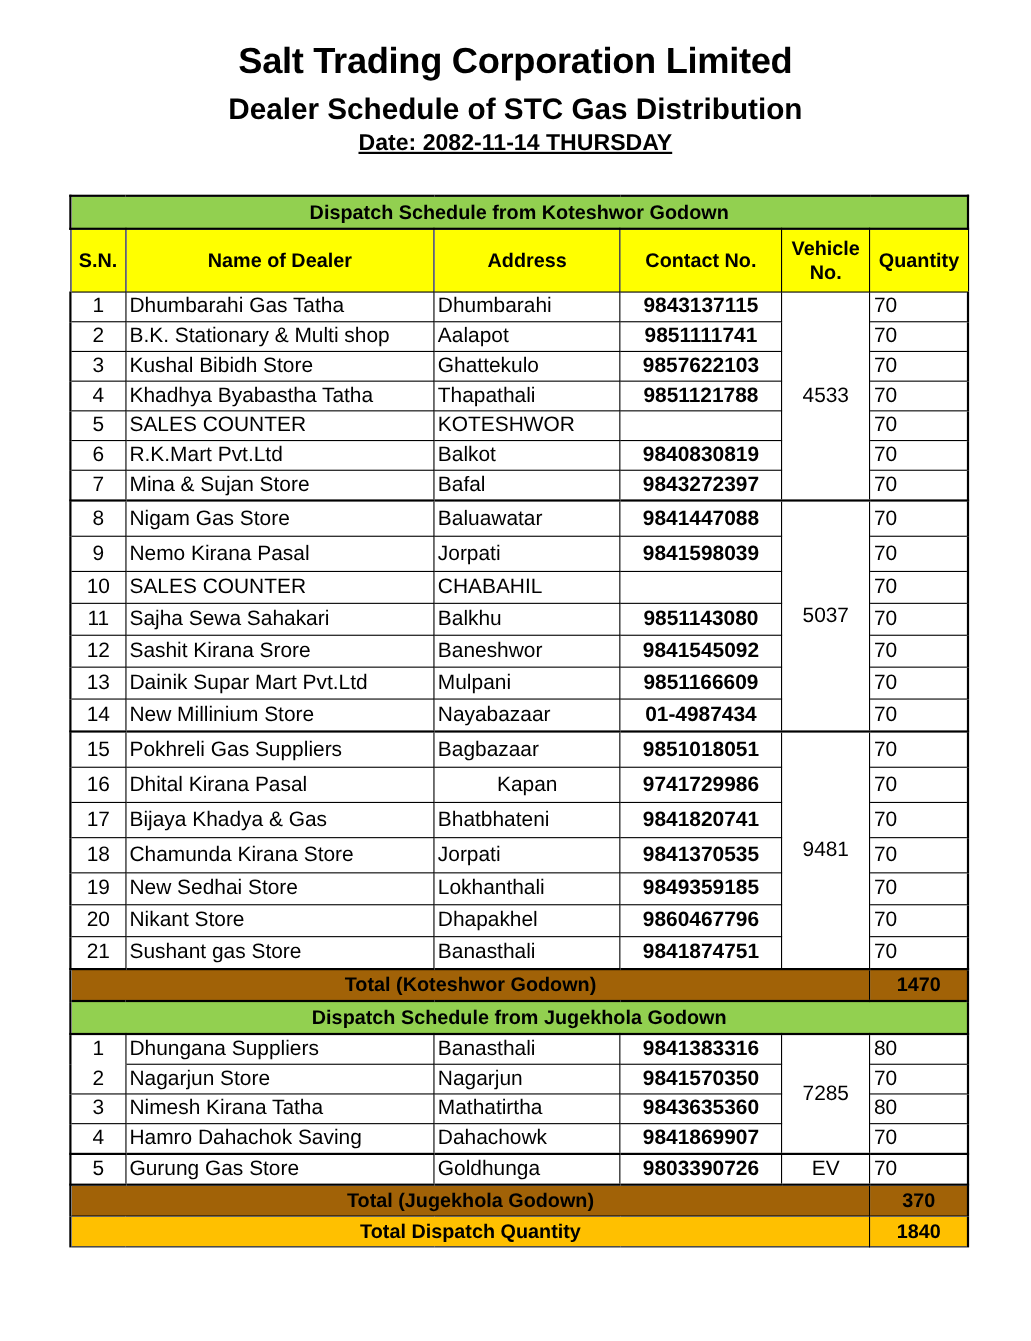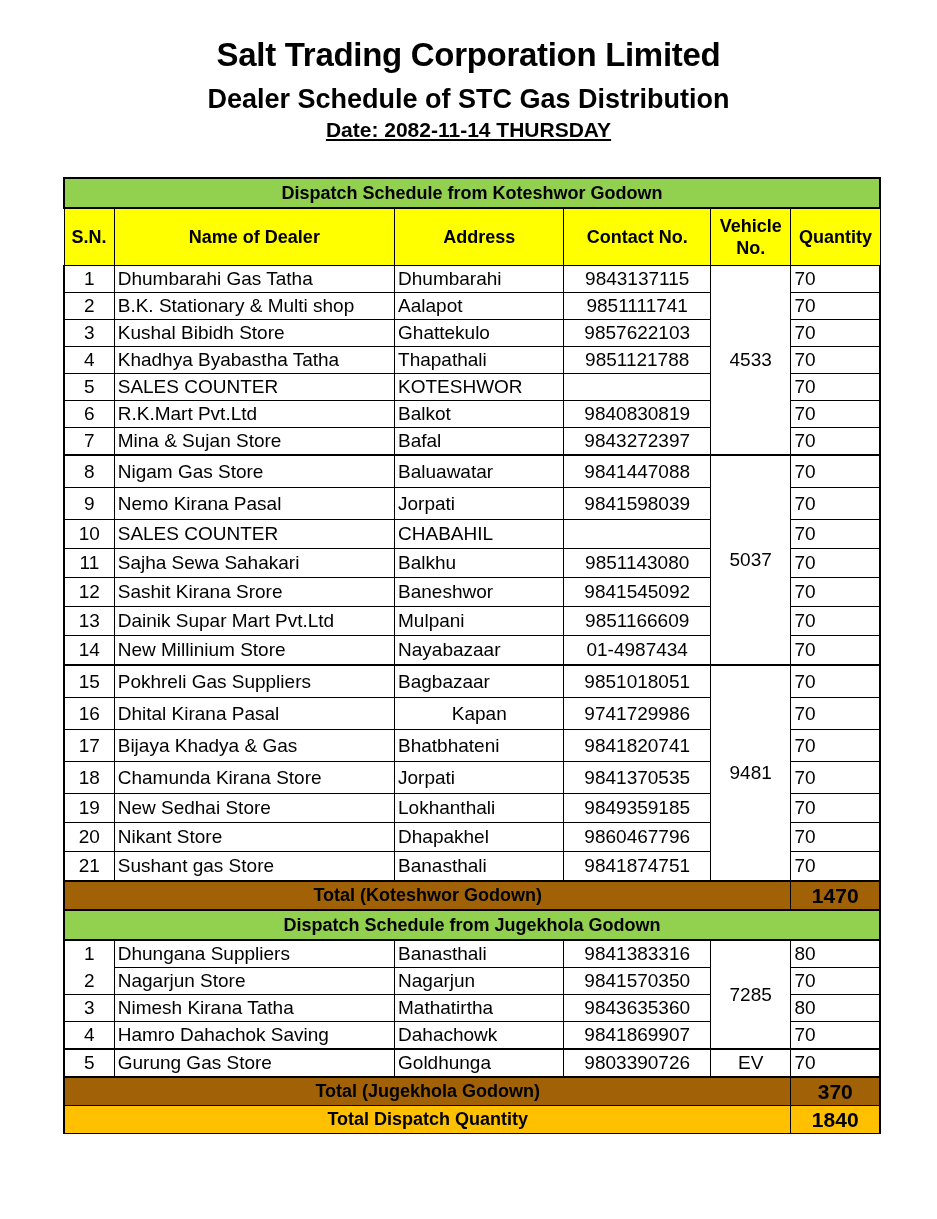--- a/index.html
+++ b/index.html
@@ -15,28 +15,28 @@
   .c-sn { width:48px; }
   .c-name { width:268px; }
   .c-addr { width:162px; }
   .c-contact { width:140px; }
   .c-veh { width:77px; }
   .c-qty { width:85px; }
 
   .sec { background:#92d050; font-weight:bold; text-align:center; height:28px; font-size:18px; border:2px solid #000 !important; }
   .colhdr th { background:#ffff00; font-weight:bold; font-size:18px; height:56px; border-width:2px; line-height:22px; }
   td.sn { text-align:center; }
-  td.center { text-align:center; }
+  td.center { text-align:center;font-weight:bold; }
   td.qty { text-align:left; border-left:2px solid #000; border-right:2px solid #000; }
   td.veh { text-align:center; vertical-align:middle; border-left:2px solid #000; }
   tr.r td { height:26px; }
   tr.grp-end td { border-bottom:2px solid #000; }
   .tot td { background:#a16207; font-weight:bold; text-align:center; height:27px; border:2px solid #000; font-size:18px; }
   .grand td { background:#ffc000; font-weight:bold; text-align:center; height:27px; border:2px solid #000; font-size:18px; }
-  .tot td.q, .grand td.q { font-size:21px; }
+  .tot td.q, .grand td.q { font-size:18px; }
   table.sched tr > td:first-child { border-left:2px solid #000; }
   table.sched tr > td:last-child { border-right:2px solid #000; }
   td.nobot { border-bottom:none !important; }
   td.notop { border-top:none !important; }
 </style>
 </head>
 <body>
 
 <div class="hdr title">Salt Trading Corporation Limited</div>
 <div class="hdr subtitle">Dealer Schedule of STC Gas Distribution</div>

